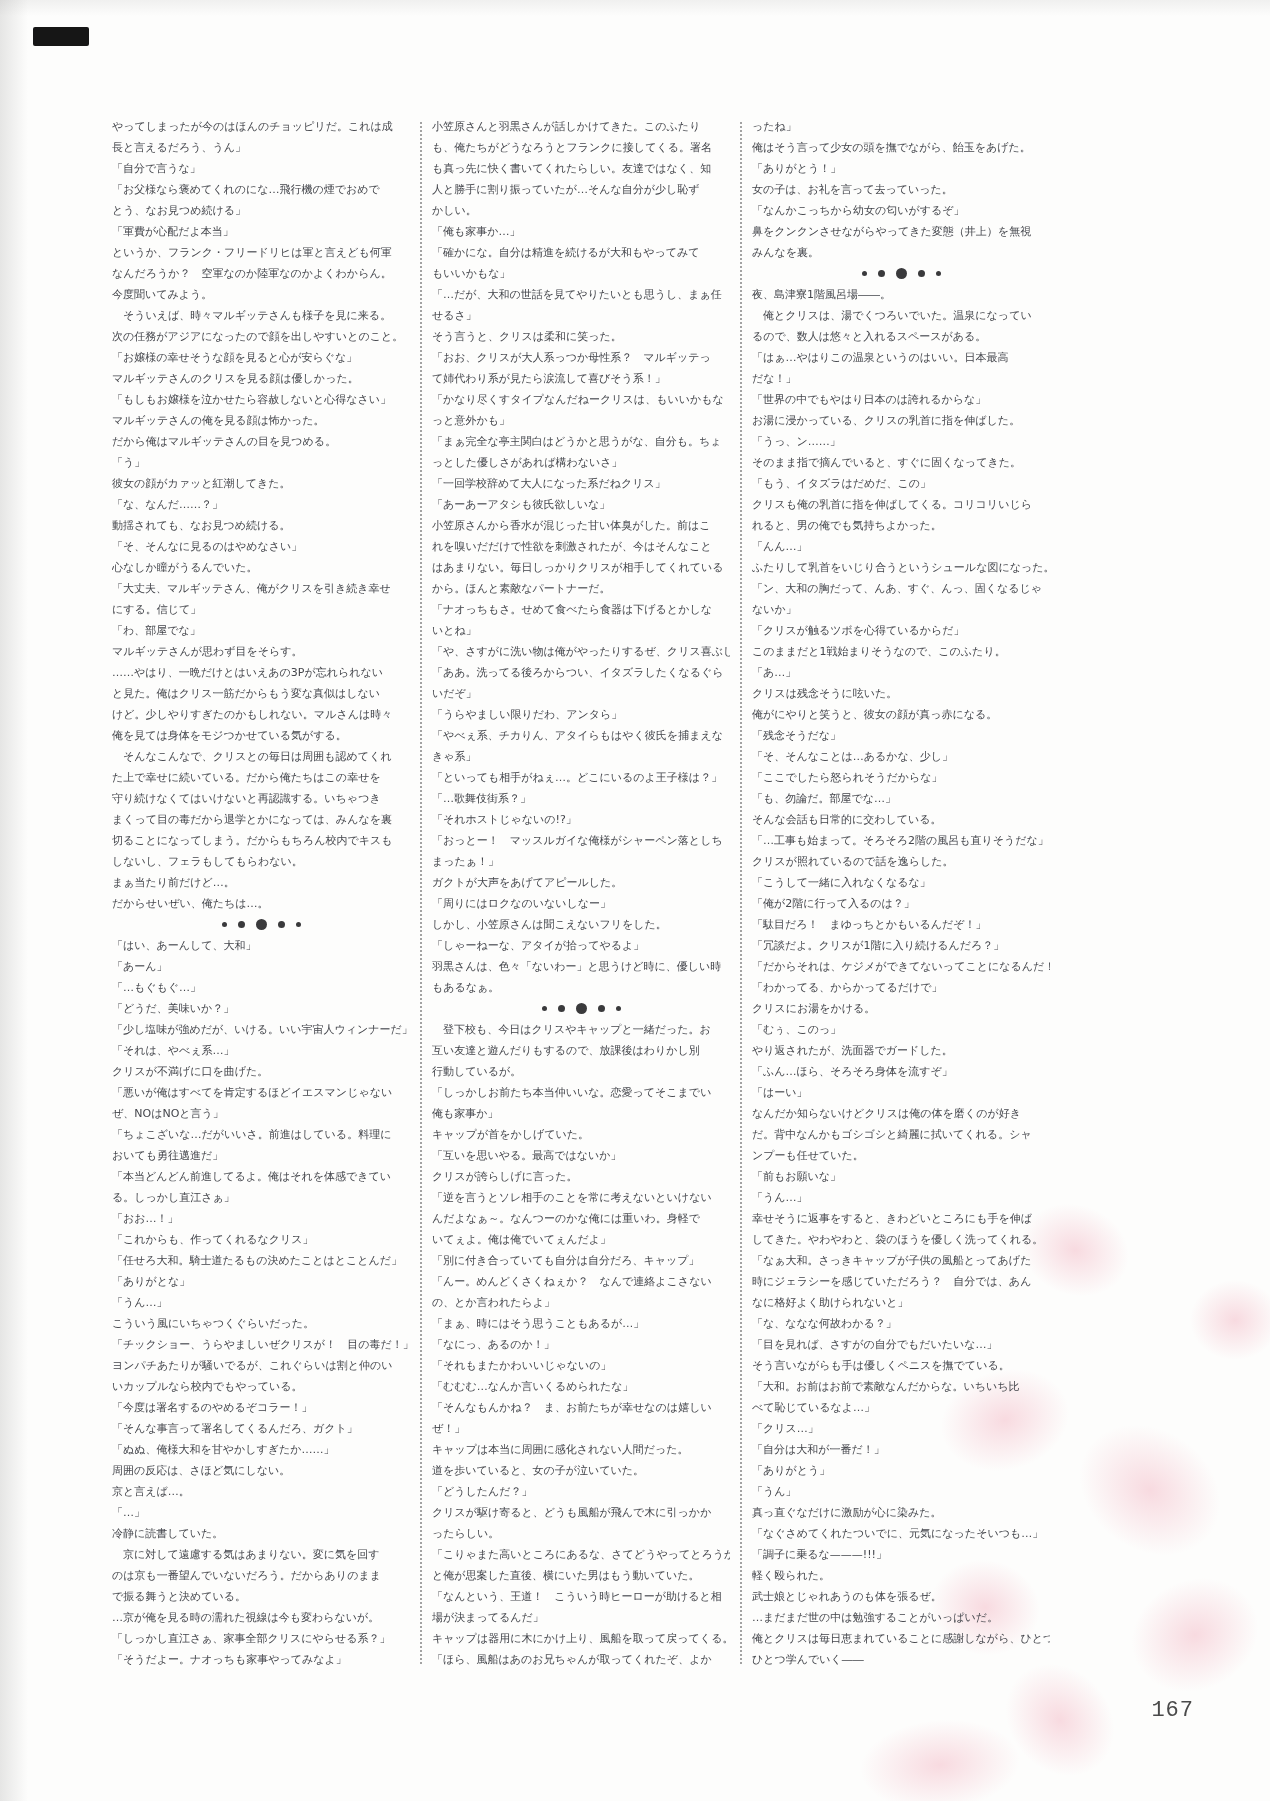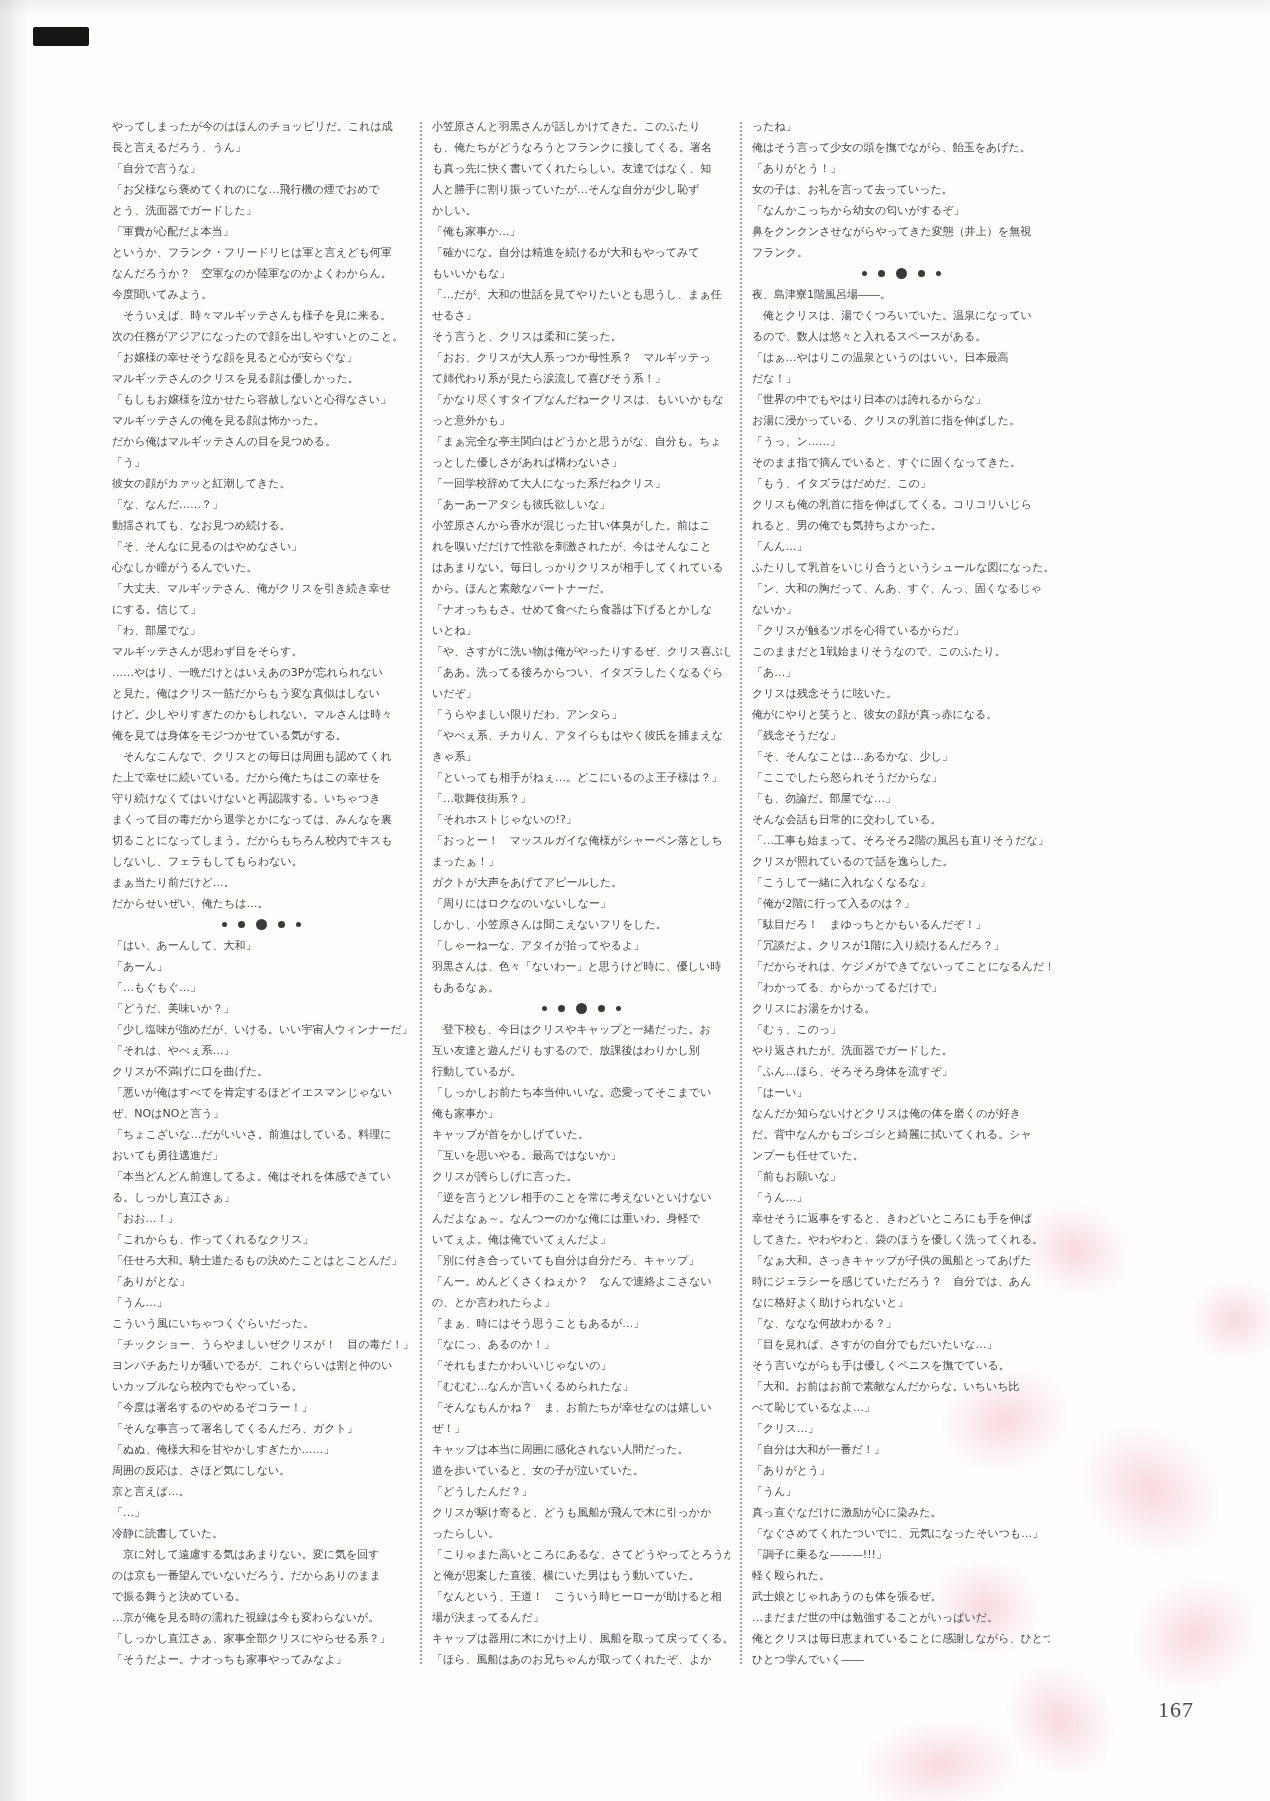--- a/index.html
+++ b/index.html
@@ -40,21 +40,21 @@
     white-space:pre; overflow:hidden;
     color:#43454b;
   }
   .divider-dots {
     height:21px; display:flex; align-items:center; justify-content:center;
     gap:11px;
   }
   .dot { background:#3a3a3c; border-radius:50%; flex:0 0 auto; }
   .page-number {
     position:absolute; right:76px; bottom:78px;
-    font-family:Liberation Serif, serif;
+    font-family:Liberation Mono, monospace;
     font-size:22px; color:#4a4a4a; letter-spacing:1px;
   }
   .petal {
     position:absolute; border-radius:50%;
     background:radial-gradient(closest-side, rgba(240,166,182,0.40), rgba(240,166,182,0));
     pointer-events:none;
   }
   .p1 { left:1020px; top:1205px; width:110px; height:90px;  transform:rotate(20deg); }
   .p2 { left:940px;  top:1370px; width:130px; height:100px; transform:rotate(-15deg); }
   .p3 { left:1075px; top:1430px; width:150px; height:120px; transform:rotate(35deg); }
@@ -80,21 +80,21 @@
   <div class="petal p6"></div>
   <div class="petal p7"></div>
   <div class="petal p8"></div>
 
   <div class="columns">
     <div class="col">
         <div class="tline">やってしまったが今のはほんのチョッピリだ。これは成</div>
         <div class="tline">長と言えるだろう、うん」</div>
         <div class="tline">「自分で言うな」</div>
         <div class="tline">「お父様なら褒めてくれのにな…飛行機の煙でおめで</div>
-        <div class="tline">とう、洗面器でガードした」</div>
+        <div class="tline">とう、なお見つめ続ける」</div>
         <div class="tline">「軍費が心配だよ本当」</div>
         <div class="tline">というか、フランク・フリードリヒは軍と言えども何軍</div>
         <div class="tline">なんだろうか？　空軍なのか陸軍なのかよくわからん。</div>
         <div class="tline">今度聞いてみよう。</div>
         <div class="tline">　そういえば、時々マルギッテさんも様子を見に来る。</div>
         <div class="tline">次の任務がアジアになったので顔を出しやすいとのこと。</div>
         <div class="tline">「お嬢様の幸せそうな顔を見ると心が安らぐな」</div>
         <div class="tline">マルギッテさんのクリスを見る顔は優しかった。</div>
         <div class="tline">「もしもお嬢様を泣かせたら容赦しないと心得なさい」</div>
         <div class="tline">マルギッテさんの俺を見る顔は怖かった。</div>
@@ -248,21 +248,21 @@
         <div class="tline">「ほら、風船はあのお兄ちゃんが取ってくれたぞ、よか</div>
       </div>
     <div class="sep"></div>
     <div class="col">
         <div class="tline">ったね」</div>
         <div class="tline">俺はそう言って少女の頭を撫でながら、飴玉をあげた。</div>
         <div class="tline">「ありがとう！」</div>
         <div class="tline">女の子は、お礼を言って去っていった。</div>
         <div class="tline">「なんかこっちから幼女の匂いがするぞ」</div>
         <div class="tline">鼻をクンクンさせながらやってきた変態（井上）を無視</div>
-        <div class="tline">フランク。</div>
+        <div class="tline">みんなを裏。</div>
         <div class="divider-dots">
           <span class="dot" style="width: 5px; height: 5px;"></span>
           <span class="dot" style="width: 7px; height: 7px;"></span>
           <span class="dot" style="width: 11px; height: 11px;"></span>
           <span class="dot" style="width: 7px; height: 7px;"></span>
           <span class="dot" style="width: 5px; height: 5px;"></span>
         </div>
         <div class="tline">夜、島津寮1階風呂場――。</div>
         <div class="tline">　俺とクリスは、湯でくつろいでいた。温泉になってい</div>
         <div class="tline">るので、数人は悠々と入れるスペースがある。</div>

